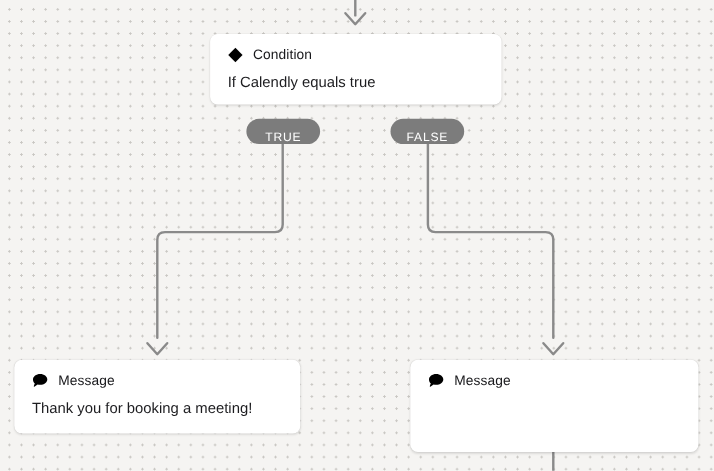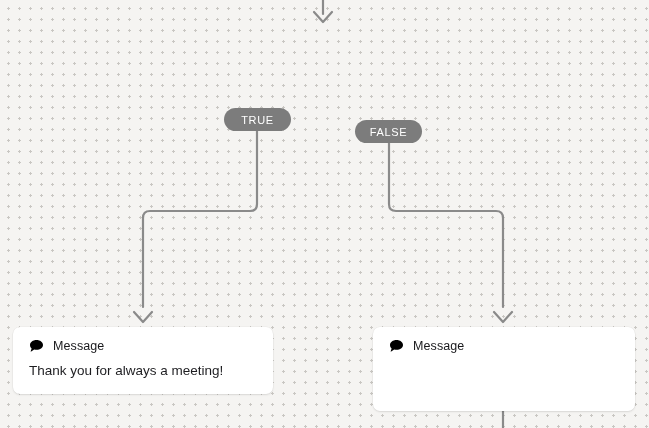--- a/index.html
+++ b/index.html
@@ -65,73 +65,82 @@
   .icon-message {
     width: 15px;
     height: 14px;
     flex: 0 0 15px;
     display: block;
   }
   .branch-badge {
     position: absolute;
     height: 23px;
     display: flex;
-    align-items: center;
+    align-items: flex-end;
     justify-content: center;
     background: #7c7c7c;
     color: #ffffff;
     border-radius: 12px;
     font-size: 11px;
     letter-spacing: 0.7px;
     padding: 0 14px;
     box-sizing: border-box;
     white-space: nowrap;
   }
   #condition-node { left: 191px; top: 31px; width: 265px; height: 64px; }
   #message-true-node { left: 13px; top: 327px; width: 260px; height: 67px; }
   #message-false-node { left: 373px; top: 327px; width: 262px; height: 84px; }
   #badge-true { left: 224px; top: 108px; width: 67px; }
-  #badge-false { left: 355px; top: 120px; width: 67px; }
+  #badge-false { left: 355px; top: 108px; width: 67px; }
 </style>
 </head>
 <body>
 
 <div id="canvas">
 
   <svg id="edges" viewBox="0 0 649 428" xmlns="http://www.w3.org/2000/svg">
     <g fill="none" stroke="#8a8a8a" stroke-width="2.2" stroke-linecap="round" stroke-linejoin="round">
       <path d="M323,-6 L323,14"></path>
       <path d="M257,131 L257,204 Q257,211 250,211 L150,211 Q143,211 143,218 L143,307"></path>
       <path d="M389,131 L389,204 Q389,211 396,211 L496,211 Q503,211 503,218 L503,307"></path>
       <path d="M503,411 L503,428"></path>
     </g>
     <g fill="none" stroke="#8a8a8a" stroke-width="2.2" stroke-linecap="round" stroke-linejoin="round">
       <polyline points="314,12 323,22 332,12"></polyline>
       <polyline points="134,312 143,322 152,312"></polyline>
       <polyline points="494,312 503,322 512,312"></polyline>
     </g>
   </svg>
 
+  <div class="node" id="condition-node">
+    <div class="node-header">
+      <svg class="icon-diamond" viewBox="0 0 14 14" xmlns="http://www.w3.org/2000/svg">
+        <rect x="2.4" y="2.4" width="9.2" height="9.2" transform="rotate(45 7 7)" fill="#000000"></rect>
+      </svg>
+      <span class="node-title">Condition</span>
+    </div>
+    <div class="node-body">If Calendly equals true</div>
+  </div>
 
   <div class="branch-badge" id="badge-true">
     <span>TRUE</span>
   </div>
 
   <div class="branch-badge" id="badge-false">
     <span>FALSE</span>
   </div>
 
   <div class="node" id="message-true-node">
     <div class="node-header">
       <svg class="icon-message" viewBox="0 0 15 14" xmlns="http://www.w3.org/2000/svg">
         <path d="M7.5,1 C11.1,1 14,3.2 14,5.9 C14,8.6 11.1,10.8 7.5,10.8 C6.7,10.8 5.9,10.7 5.2,10.5 L2.2,12.6 C1.9,12.8 1.6,12.5 1.7,12.2 L2.6,9.5 C1.6,8.6 1,7.3 1,5.9 C1,3.2 3.9,1 7.5,1 Z" fill="#000000"></path>
       </svg>
       <span class="node-title">Message</span>
     </div>
-    <div class="node-body">Thank you for always a meeting!</div>
+    <div class="node-body">Thank you for booking a meeting!</div>
   </div>
 
   <div class="node" id="message-false-node">
     <div class="node-header">
       <svg class="icon-message" viewBox="0 0 15 14" xmlns="http://www.w3.org/2000/svg">
         <path d="M7.5,1 C11.1,1 14,3.2 14,5.9 C14,8.6 11.1,10.8 7.5,10.8 C6.7,10.8 5.9,10.7 5.2,10.5 L2.2,12.6 C1.9,12.8 1.6,12.5 1.7,12.2 L2.6,9.5 C1.6,8.6 1,7.3 1,5.9 C1,3.2 3.9,1 7.5,1 Z" fill="#000000"></path>
       </svg>
       <span class="node-title">Message</span>
     </div>
   </div>

